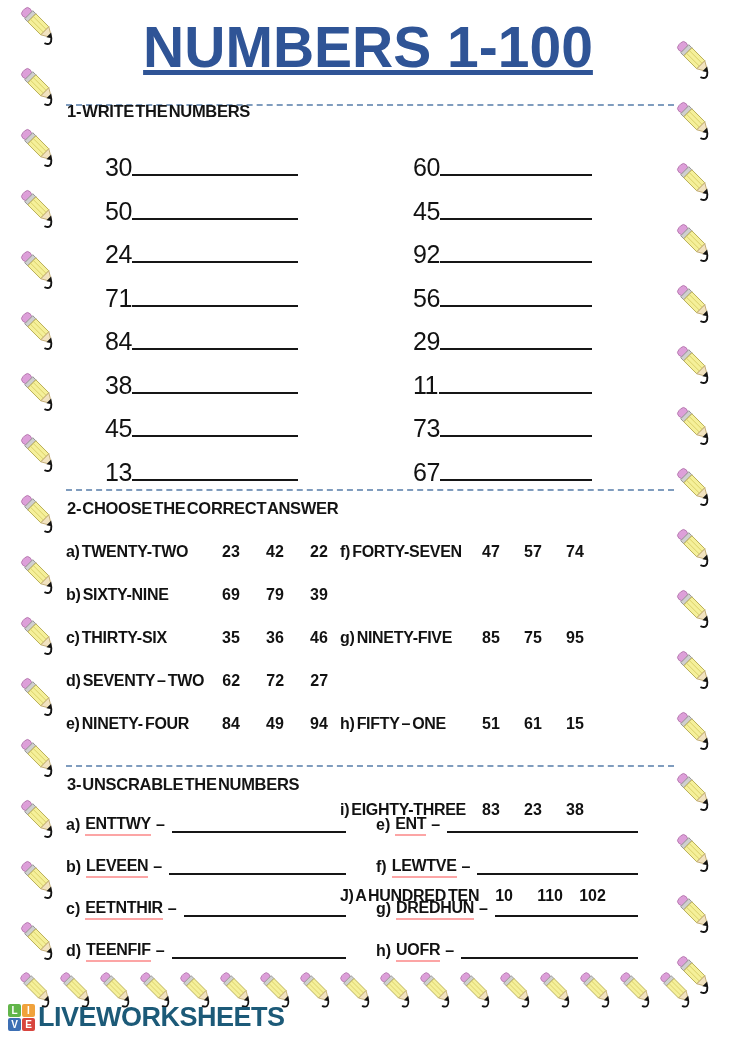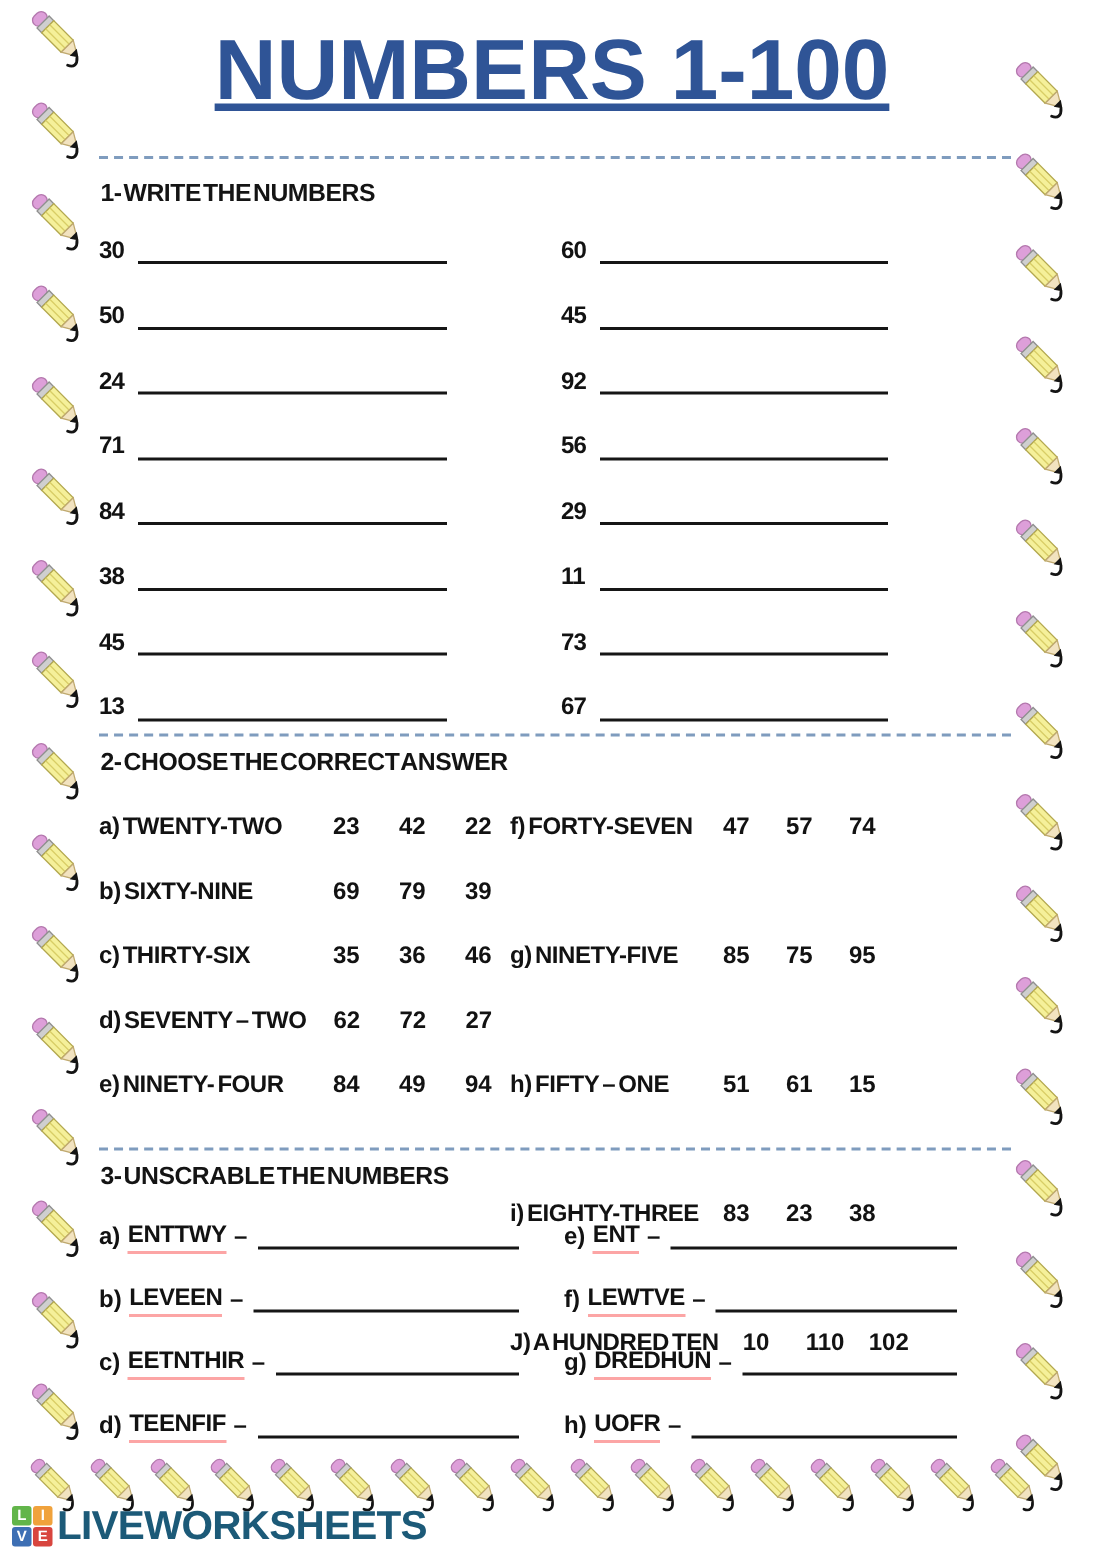--- a/index.html
+++ b/index.html
@@ -31,21 +31,21 @@
     position:absolute;left:67px;font-size:16.5px;font-weight:bold;
     letter-spacing:-0.3px;word-spacing:-3px;color:#141414;
   }
 
   
   .write-grid{position:absolute;top:146px;left:66px;display:flex;}
   .write-col{display:flex;flex-direction:column;}
   .write-col.c-left{width:232px;margin-right:76px;}
   .write-col.c-right{width:218px;}
   .write-row{height:43.5px;display:flex;align-items:center;}
-  .write-row .num{font-size:16px;font-weight:bold;letter-spacing:-0.5px;min-width:26px;}
+  .write-row .num{font-size:25px;font-weight:normal;letter-spacing:-0.5px;min-width:26px;margin-left:39px;}
   .write-blank{flex:1;height:15px;border-bottom:2.3px solid #161616;}
 
   
   .choose-grid{position:absolute;top:530px;left:66px;width:608px;display:flex;}
   .choose-col{display:flex;flex-direction:column;}
   .choose-col.c-left{width:274px;}
   .choose-col.c-right{flex:1;gap:43px;}
   .choose-row{height:43.2px;display:flex;align-items:center;white-space:nowrap;}
   .cword{font-size:16px;font-weight:bold;letter-spacing:-0.3px;word-spacing:-2px;}
   .choose-col.c-left .cword{min-width:138px;}
@@ -245,21 +245,21 @@
       <svg viewBox="0 0 64 64">
         <use href="#pencil-shape"></use>
       </svg>
     </div>
 
   <div class="content">
 
     <div class="title" style="color: rgb(47, 84, 150);">NUMBERS 1-100</div>
 
     <div class="divider" style="top: 104px; border-top-color: rgb(127, 156, 190);"></div>
-    <div class="sec-heading" style="top:120px">1- WRITE THE NUMBERS</div>
+    <div class="sec-heading" style="top:102px">1- WRITE THE NUMBERS</div>
 
     <div class="write-grid">
       <div class="write-col c-left">
           <div class="write-row">
             <span class="num">30</span>
             <span class="write-blank"></span>
           </div>
           <div class="write-row">
             <span class="num">50</span>
             <span class="write-blank"></span>

